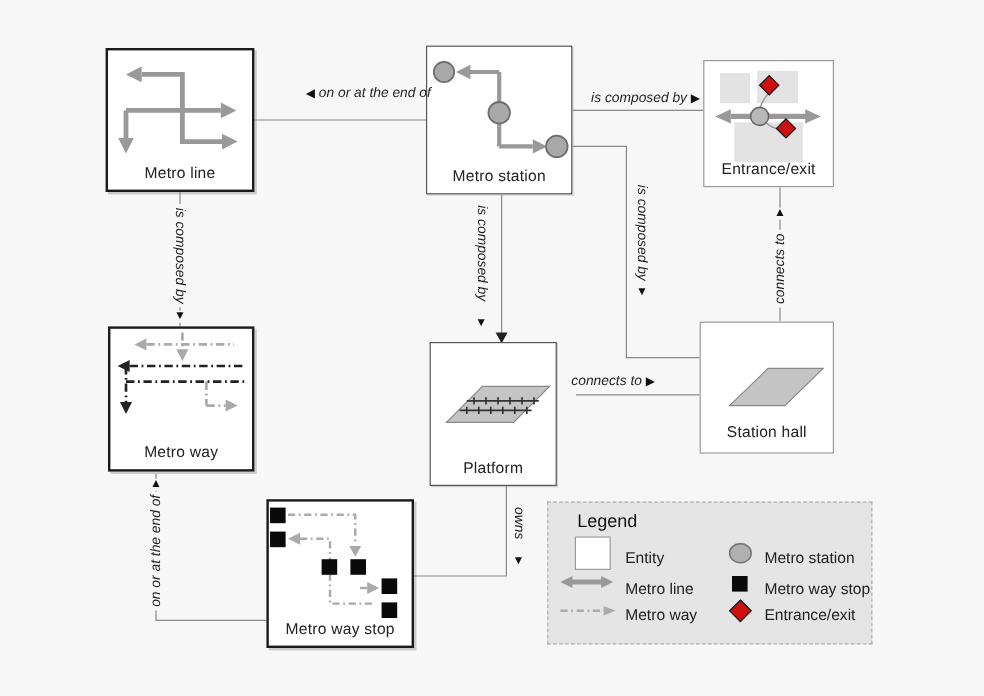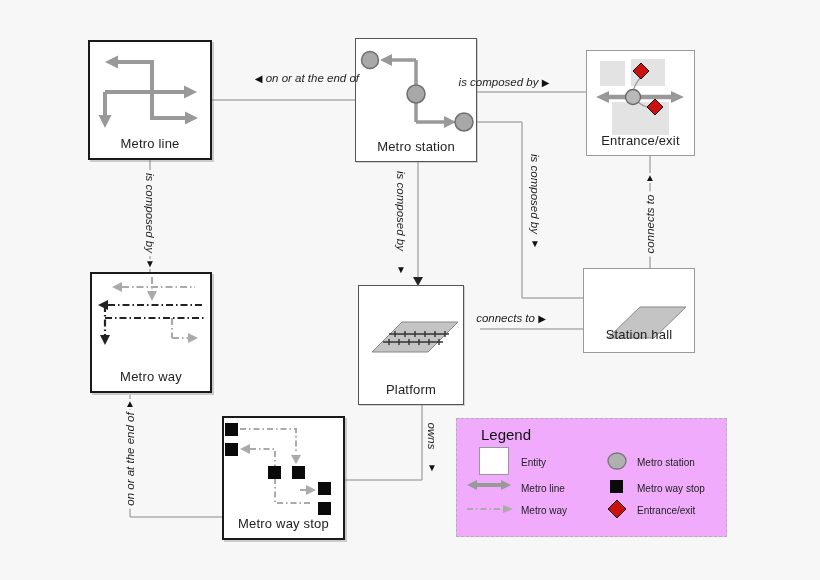--- a/index.html
+++ b/index.html
@@ -38,24 +38,24 @@
     transform-origin:center;
   }
   .rel.onLine{background:#f7f7f7;padding:0 3px;}
   .tri-abs{
     position:absolute;z-index:3;font-size:10px;color:#111;
     transform:translate(-50%,-50%);background:#f7f7f7;line-height:1;
   }
   
   .legend{
     position:absolute;left:456px;top:418px;width:271px;height:119px;
-    border:1px dashed #b0b0b0;background:#f0abfc;z-index:2;box-sizing:border-box;
+    border:1px dashed #b0b0b0;background:#e5e5e5;z-index:2;box-sizing:border-box;
   }
   .legend .ltitle{position:absolute;left:24px;top:7px;font-size:15px;color:#111;}
-  .litem-label{position:absolute;font-size:10px;color:#222;}
+  .litem-label{position:absolute;font-size:13px;color:#222;}
   .sw{position:absolute;}
   .sw-entity{width:30px;height:28px;background:#fff;border:1px solid #999;box-sizing:border-box;}
   .sw-stop{width:13px;height:13px;background:#0a0a0a;}
 </style>
 </head>
 <body>
 
 <div class="canvas">
 
   <svg class="connectors" width="820" height="580" viewBox="0 0 820 580">
@@ -173,21 +173,21 @@
           <path d="M40,53 V59"></path>
           <path d="M50,53 V59"></path>
           <path d="M60,53 V59"></path>
           <path d="M70,53 V59"></path>
           <path d="M80,53 V59"></path>
       </g>
     </svg>
     <div class="nlabel">Platform</div>
   </div>
 
-  <div class="node thin" style="left:583px;top:268px;width:112px;height:85px;">
+  <div class="node thin" style="left:583px;top:268px;width:112px;height:110px;">
     <svg class="icon" width="110" height="108" viewBox="0 0 110 108">
       <polygon points="24,69 56,38 102,38 70,69" fill="#c4c4c4" stroke="#888" stroke-width="1"></polygon>
     </svg>
     <div class="nlabel" style="bottom:10px;">Station hall</div>
   </div>
 
   <div class="node thick" style="left:222px;top:416px;width:123px;height:124px;">
     <svg class="icon" width="119" height="120" viewBox="0 0 119 120">
       <g stroke="#aaa" stroke-width="2" fill="none" stroke-dasharray="6 3 1.5 3">
         <path d="M16,11 H72 V36"></path>
@@ -206,21 +206,21 @@
         <rect x="68" y="48" width="13" height="13"></rect>
         <rect x="94" y="64" width="13" height="13"></rect>
         <rect x="94" y="84" width="13" height="13"></rect>
       </g>
     </svg>
     <div class="nlabel">Metro way stop</div>
   </div>
 
   <div class="rel h" style="left:209px;top:72px;width:150px;text-align:right;"><span class="tri">◀</span> <span>on or at the end of</span></div>
 
-  <div class="rel h" style="left:434px;top:76px;width:140px;"><span>is composed by</span> <span class="tri">▶</span></div>
+  <div class="rel h" style="left:468px;top:76px;width:140px;"><span>is composed by</span> <span class="tri">▶</span></div>
 
   <div class="rel h" style="left:446px;top:312px;width:130px;"><span>connects to</span> <span class="tri">▶</span></div>
 
   <div class="rel v onLine" style="left:150px;top:213px;">is composed by</div>
   <div class="tri-abs" style="left:150px;top:264px;">▼</div>
 
   <div class="rel v" style="left:401px;top:211px;">is composed by</div>
   <div class="tri-abs" style="left:401px;top:270px;background:transparent;">▼</div>
 
   <div class="rel v" style="left:535px;top:194px;">is composed by</div>

